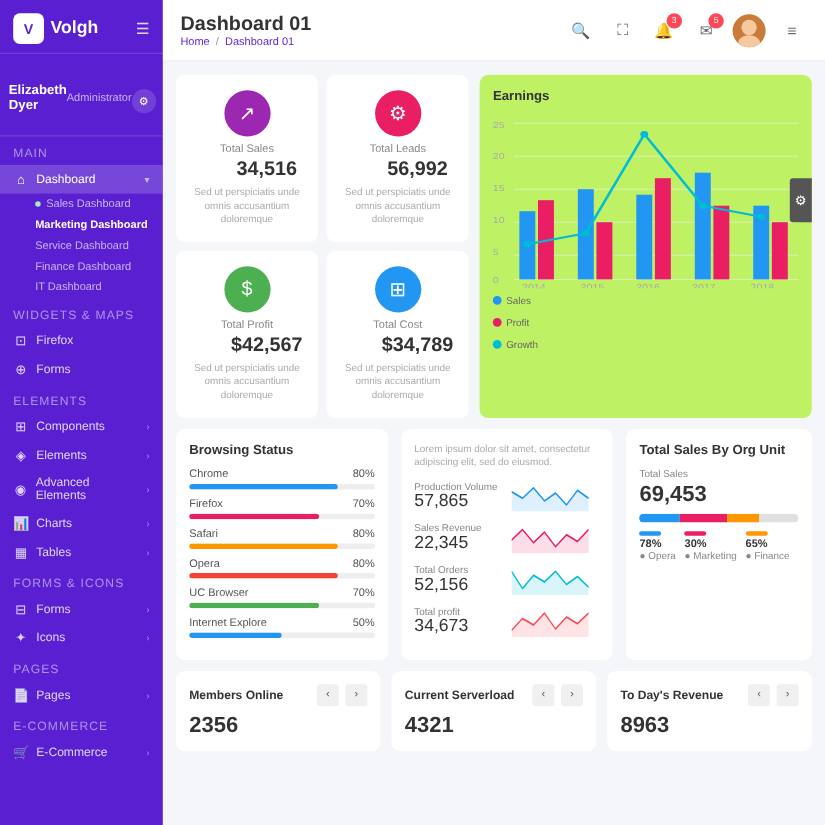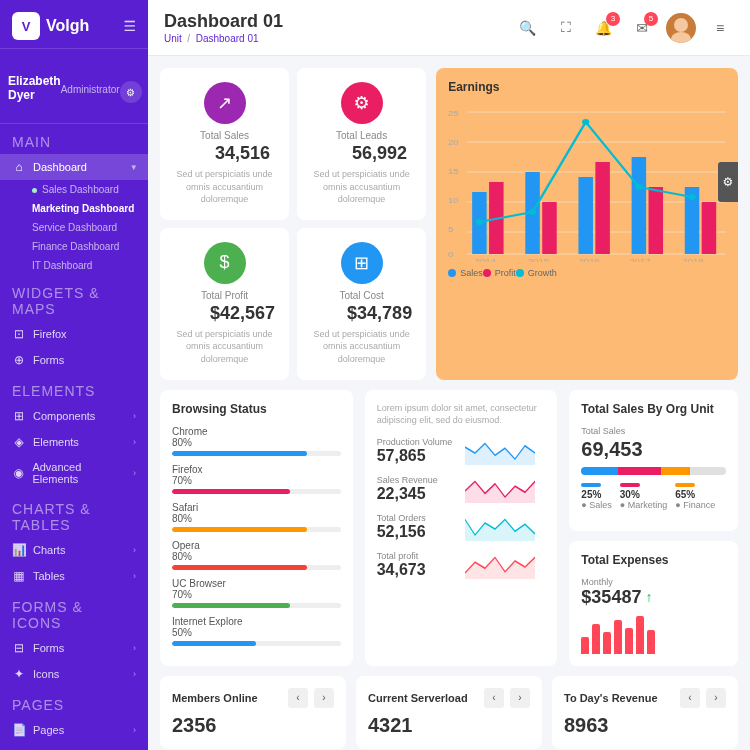--- a/index.html
+++ b/index.html
@@ -14,21 +14,21 @@
     .sidebar-logo-text { font-size: 16px; font-weight: 700; color: #fff; }
     .sidebar-hamburger { margin-left: auto; cursor: pointer; opacity: 0.8; font-size: 14px; }
 
     .sidebar-user { display: flex; flex-direction: row; align-items: center; padding: 14px 8px 10px; border-bottom: 1px solid rgba(255,255,255,0.15); }
     .sidebar-avatar { width: 44px; height: 44px; border-radius: 50%; background: #c97c3a; overflow: hidden; margin-bottom: 6px; }
     .sidebar-username { font-size: 12px; font-weight: 600; color: #fff; }
     .sidebar-role { font-size: 10px; color: rgba(255,255,255,0.65); margin-top: 2px; }
     .sidebar-user-icons { display: flex; gap: 8px; margin-top: 8px; }
     .sidebar-user-icon { width: 22px; height: 22px; border-radius: 50%; background: rgba(255,255,255,0.15); display: flex; align-items: center; justify-content: center; cursor: pointer; font-size: 10px; }
 
-    .sidebar-section-label { font-size: 14px; color: rgba(255,255,255,0.5); padding: 10px 12px 4px; text-transform: uppercase; letter-spacing: 1px; }
+    .sidebar-section-label { font-size: 11px; color: rgba(255,255,255,0.5); padding: 10px 12px 4px; text-transform: uppercase; letter-spacing: 1px; }
     .sidebar-item { display: flex; align-items: center; gap: 7px; padding: 6px 12px; color: rgba(255,255,255,0.8); cursor: pointer; font-size: 11px; position: relative; }
     .sidebar-item.active { background: rgba(255,255,255,0.18); color: #fff; }
     .sidebar-item .arrow { margin-left: auto; font-size: 9px; opacity: 0.6; }
     .sidebar-item-icon { font-size: 12px; width: 14px; text-align: center; }
     .sidebar-sub-item { padding: 4px 12px 4px 32px; color: rgba(255,255,255,0.65); cursor: pointer; font-size: 10px; }
     .sidebar-sub-item.active-sub { color: #fff; font-weight: 600; }
     .dot { width: 5px; height: 5px; border-radius: 50%; background: #a0f0c0; display: inline-block; margin-right: 5px; }
 
     
     .main { flex: 1; display: flex; flex-direction: column; height: 750px; overflow: hidden; }
@@ -52,42 +52,42 @@
     
     .cards-and-chart { display: flex; gap: 10px; }
     .cards-grid { display: grid; grid-template-columns: 1fr 1fr; gap: 8px; flex: 1; }
     .stat-card { background: #fff; border-radius: 8px; padding: 14px; display: flex; flex-direction: column; align-items: center; text-align: center; }
     .stat-icon { width: 42px; height: 42px; border-radius: 50%; display: flex; align-items: center; justify-content: center; margin-bottom: 6px; font-size: 18px; color: #fff; }
     .stat-label { font-size: 10px; color: #888; margin-bottom: 2px; }
     .stat-value { font-size: 18px; font-weight: 700; color: #333; margin-bottom: 4px; margin-left: 36px; }
     .stat-desc { font-size: 9px; color: #aaa; line-height: 1.4; }
 
     
-    .earnings-card { background: #fdba74; border-radius: 8px; padding: 12px; flex: 1.2; }
+    .earnings-card { background: #bef264; border-radius: 8px; padding: 12px; flex: 1.2; }
     .earnings-title { font-size: 12px; font-weight: 600; color: #333; margin-bottom: 8px; }
     .chart-area { position: relative; height: 160px; }
-    .chart-legend { display: flex; margin-top: 6px; }
+    .chart-legend { display: flex; gap: 10px; margin-top: 6px; flex-direction: column; }
     .legend-item { display: flex; align-items: center; gap: 4px; font-size: 9px; color: #666; }
     .legend-dot { width: 8px; height: 8px; border-radius: 50%; }
 
     
     .mid-row { display: flex; gap: 12px; }
     .browsing-card { background: #fff; border-radius: 8px; padding: 12px; flex: 1; }
     .production-card { background: #fff; border-radius: 8px; padding: 12px; flex: 1; }
     .sales-org-card { background: #fff; border-radius: 8px; padding: 12px; flex: 1; }
 
     .card-title { font-size: 12px; font-weight: 600; color: #333; margin-bottom: 10px; }
     .browser-row { margin-bottom: 8px; }
-    .browser-label-row { display: flex; justify-content: space-between; margin-bottom: 3px; font-size: 10px; color: #555; flex-direction: column; }
+    .browser-label-row { display: flex; justify-content: space-between; margin-bottom: 3px; font-size: 10px; color: #555; }
     .progress-bar { height: 5px; background: #eee; border-radius: 3px; overflow: hidden; }
     .progress-fill { height: 100%; border-radius: 3px; }
 
     .prod-metric { margin-bottom: 8px; }
     .prod-metric-label { font-size: 9px; color: #888; }
-    .prod-metric-value { font-size: 16px; font-weight: 700; color: #333; }
+    .prod-metric-value { font-size: 16px; font-weight: 400; color: #333; }
 
     .sales-org-total-label { font-size: 9px; color: #888; }
     .sales-org-value { font-size: 20px; font-weight: 700; color: #333; margin: 2px 0 6px; }
     .sales-bar-stacked { height: 8px; border-radius: 4px; overflow: hidden; display: flex; margin-bottom: 8px; }
     .sales-legend { display: flex; gap: 8px; flex-wrap: wrap; }
     .sales-legend-item { display: flex; flex-direction: column; align-items: flex-start; font-size: 9px; }
     .sales-legend-color { width: 20px; height: 4px; border-radius: 2px; margin-bottom: 2px; }
     .sales-legend-pct { color: #333; font-weight: 600; font-size: 10px; }
     .sales-legend-name { color: #888; }
 
@@ -184,21 +184,20 @@
     <span class="sidebar-item-icon">◈</span>
     <span>Elements</span>
     <span class="arrow">›</span>
   </div>
   <div class="sidebar-item">
     <span class="sidebar-item-icon">◉</span>
     <span>Advanced Elements</span>
     <span class="arrow">›</span>
   </div>
 
-  <div class="sidebar-section-label">CHARTS &amp; TABLES</div>
   <div class="sidebar-item">
     <span class="sidebar-item-icon">📊</span>
     <span>Charts</span>
     <span class="arrow">›</span>
   </div>
   <div class="sidebar-item">
     <span class="sidebar-item-icon">▦</span>
     <span>Tables</span>
     <span class="arrow">›</span>
   </div>
@@ -230,21 +229,21 @@
   </div>
 
 </div>
 
 <div class="main">
 
   <div class="topbar">
     <div class="topbar-title-section">
       <div class="topbar-title">Dashboard 01</div>
       <div class="topbar-breadcrumb">
-        <span>Unit</span>
+        <span>Home</span>
         &nbsp;/&nbsp;
         <span>Dashboard 01</span>
       </div>
     </div>
     <div class="topbar-icons">
       <div class="topbar-icon">🔍</div>
       <div class="topbar-icon">⛶</div>
       <div class="topbar-icon">
         🔔
         <span class="badge">3</span>
@@ -486,51 +485,34 @@
           <div class="sales-org-value">69,453</div>
           <div class="sales-bar-stacked">
             <div style="width:25%;background:#2196f3;"></div>
             <div style="width:30%;background:#e91e63;"></div>
             <div style="width:20%;background:#ff9800;"></div>
             <div style="width:25%;background:#e0e0e0;"></div>
           </div>
           <div class="sales-legend">
             <div class="sales-legend-item">
               <div class="sales-legend-color" style="background:#2196f3;"></div>
-              <span class="sales-legend-pct">25%</span>
-              <span class="sales-legend-name">● Sales</span>
+              <span class="sales-legend-pct">78%</span>
+              <span class="sales-legend-name">● Opera</span>
             </div>
             <div class="sales-legend-item">
               <div class="sales-legend-color" style="background:#e91e63;"></div>
               <span class="sales-legend-pct">30%</span>
               <span class="sales-legend-name">● Marketing</span>
             </div>
             <div class="sales-legend-item">
               <div class="sales-legend-color" style="background:#ff9800;"></div>
               <span class="sales-legend-pct">65%</span>
               <span class="sales-legend-name">● Finance</span>
             </div>
           </div>
-        </div>
-        <div class="total-expenses">
-          <div class="card-title">Total Expenses</div>
-          <div class="expenses-monthly">Monthly</div>
-          <div class="expenses-value">
-            <span>$35487</span>
-            <span class="expenses-arrow-up">↑</span>
-          </div>
-          <div class="mini-bars" id="expenses-bars">
-              <div class="mini-bar" style="height: 16.8889px;"></div>
-              <div class="mini-bar" style="height: 29.5556px;"></div>
-              <div class="mini-bar" style="height: 21.1111px;"></div>
-              <div class="mini-bar" style="height: 33.7778px;"></div>
-              <div class="mini-bar" style="height: 25.3333px;"></div>
-              <div class="mini-bar" style="height: 38px;"></div>
-              <div class="mini-bar" style="height: 23.6444px;"></div>
-            </div>
         </div>
       </div>
     </div>
 
     <div class="bottom-row">
 
       <div class="bottom-card">
         <div class="bottom-card-header">
           <span class="bottom-card-title">Members Online</span>
           <div class="bottom-card-nav">

